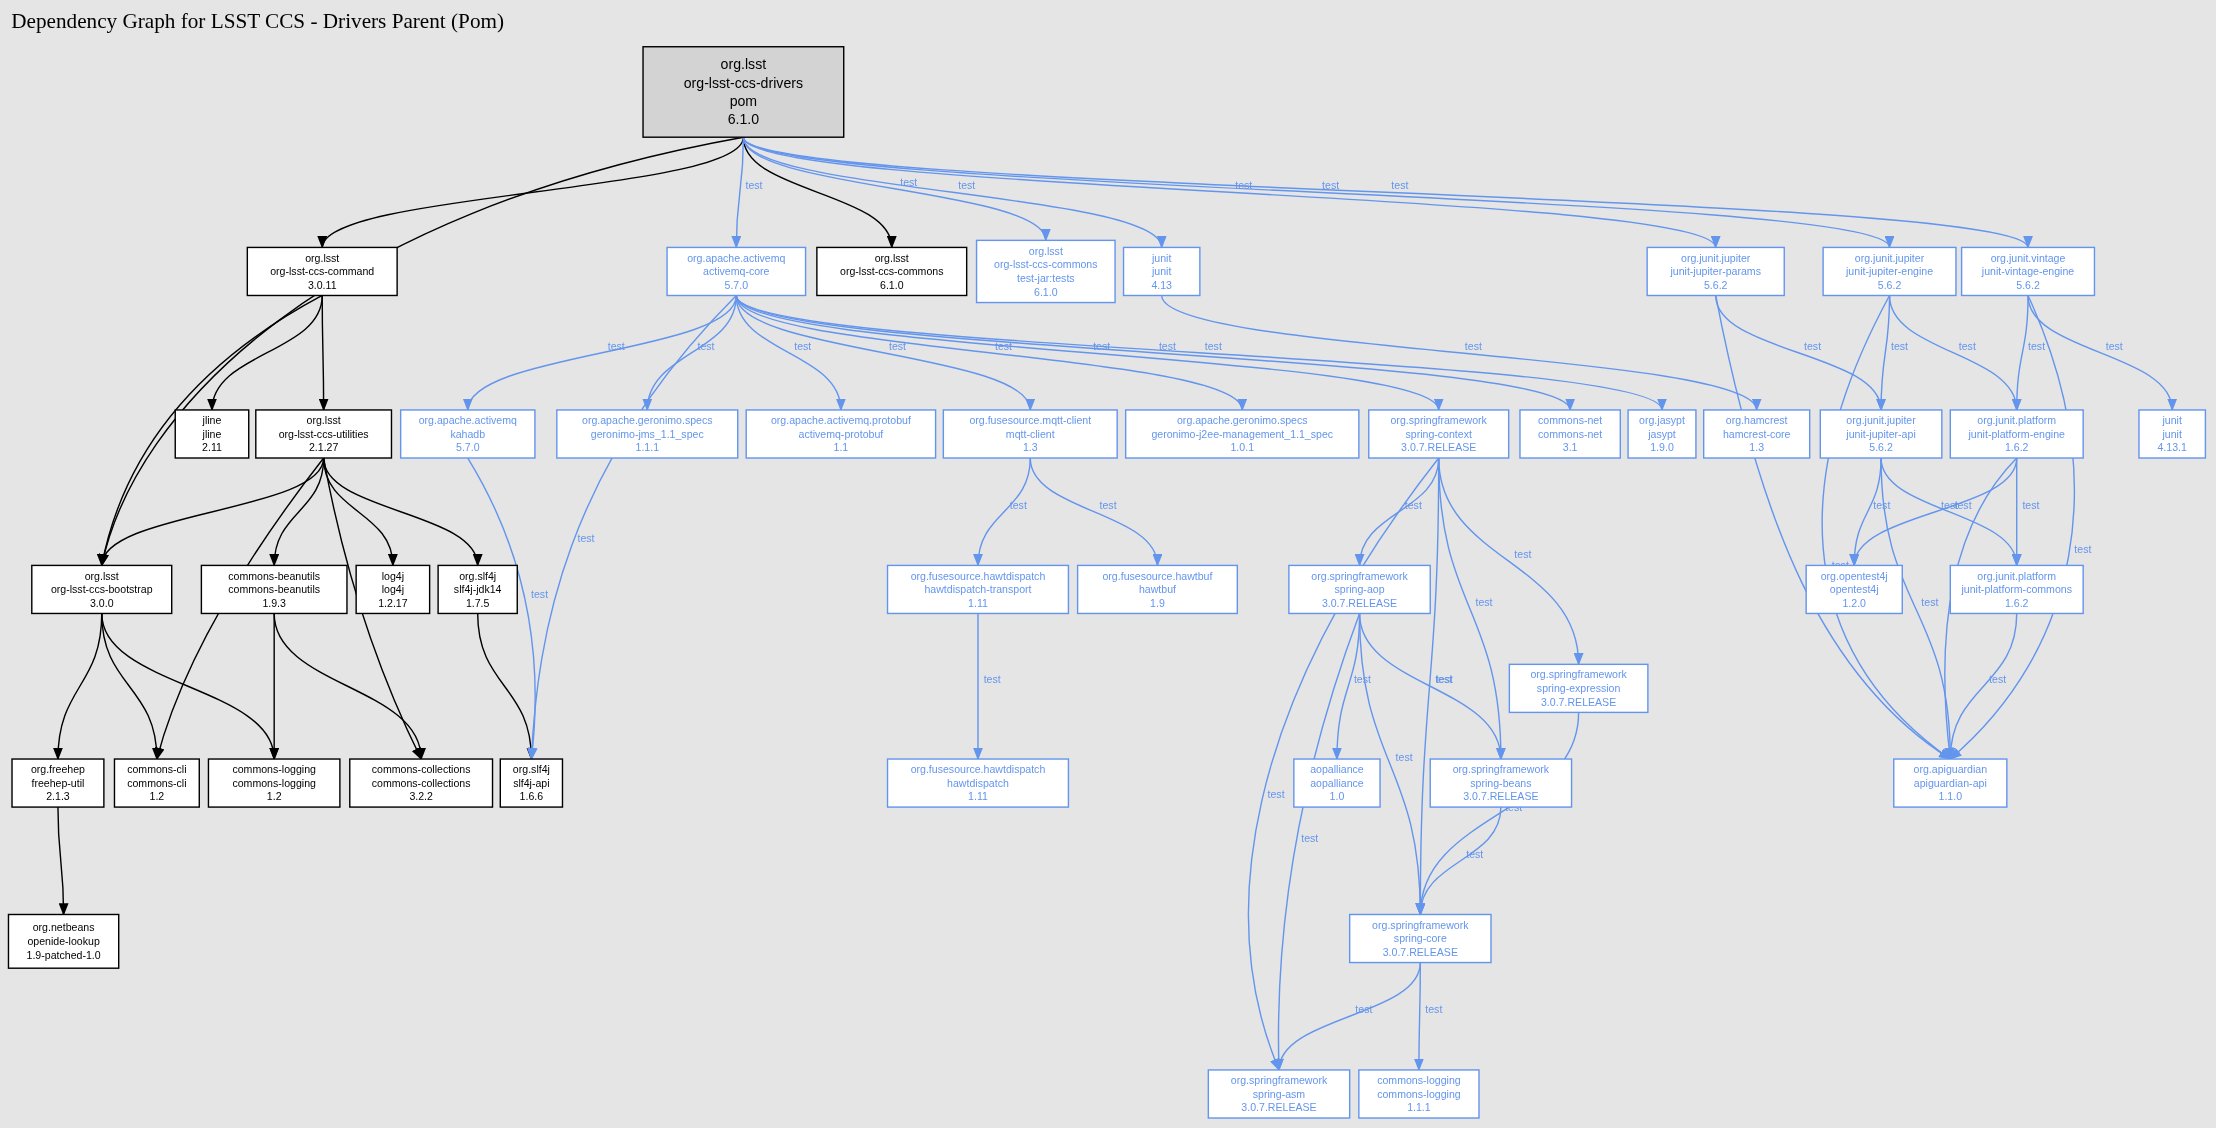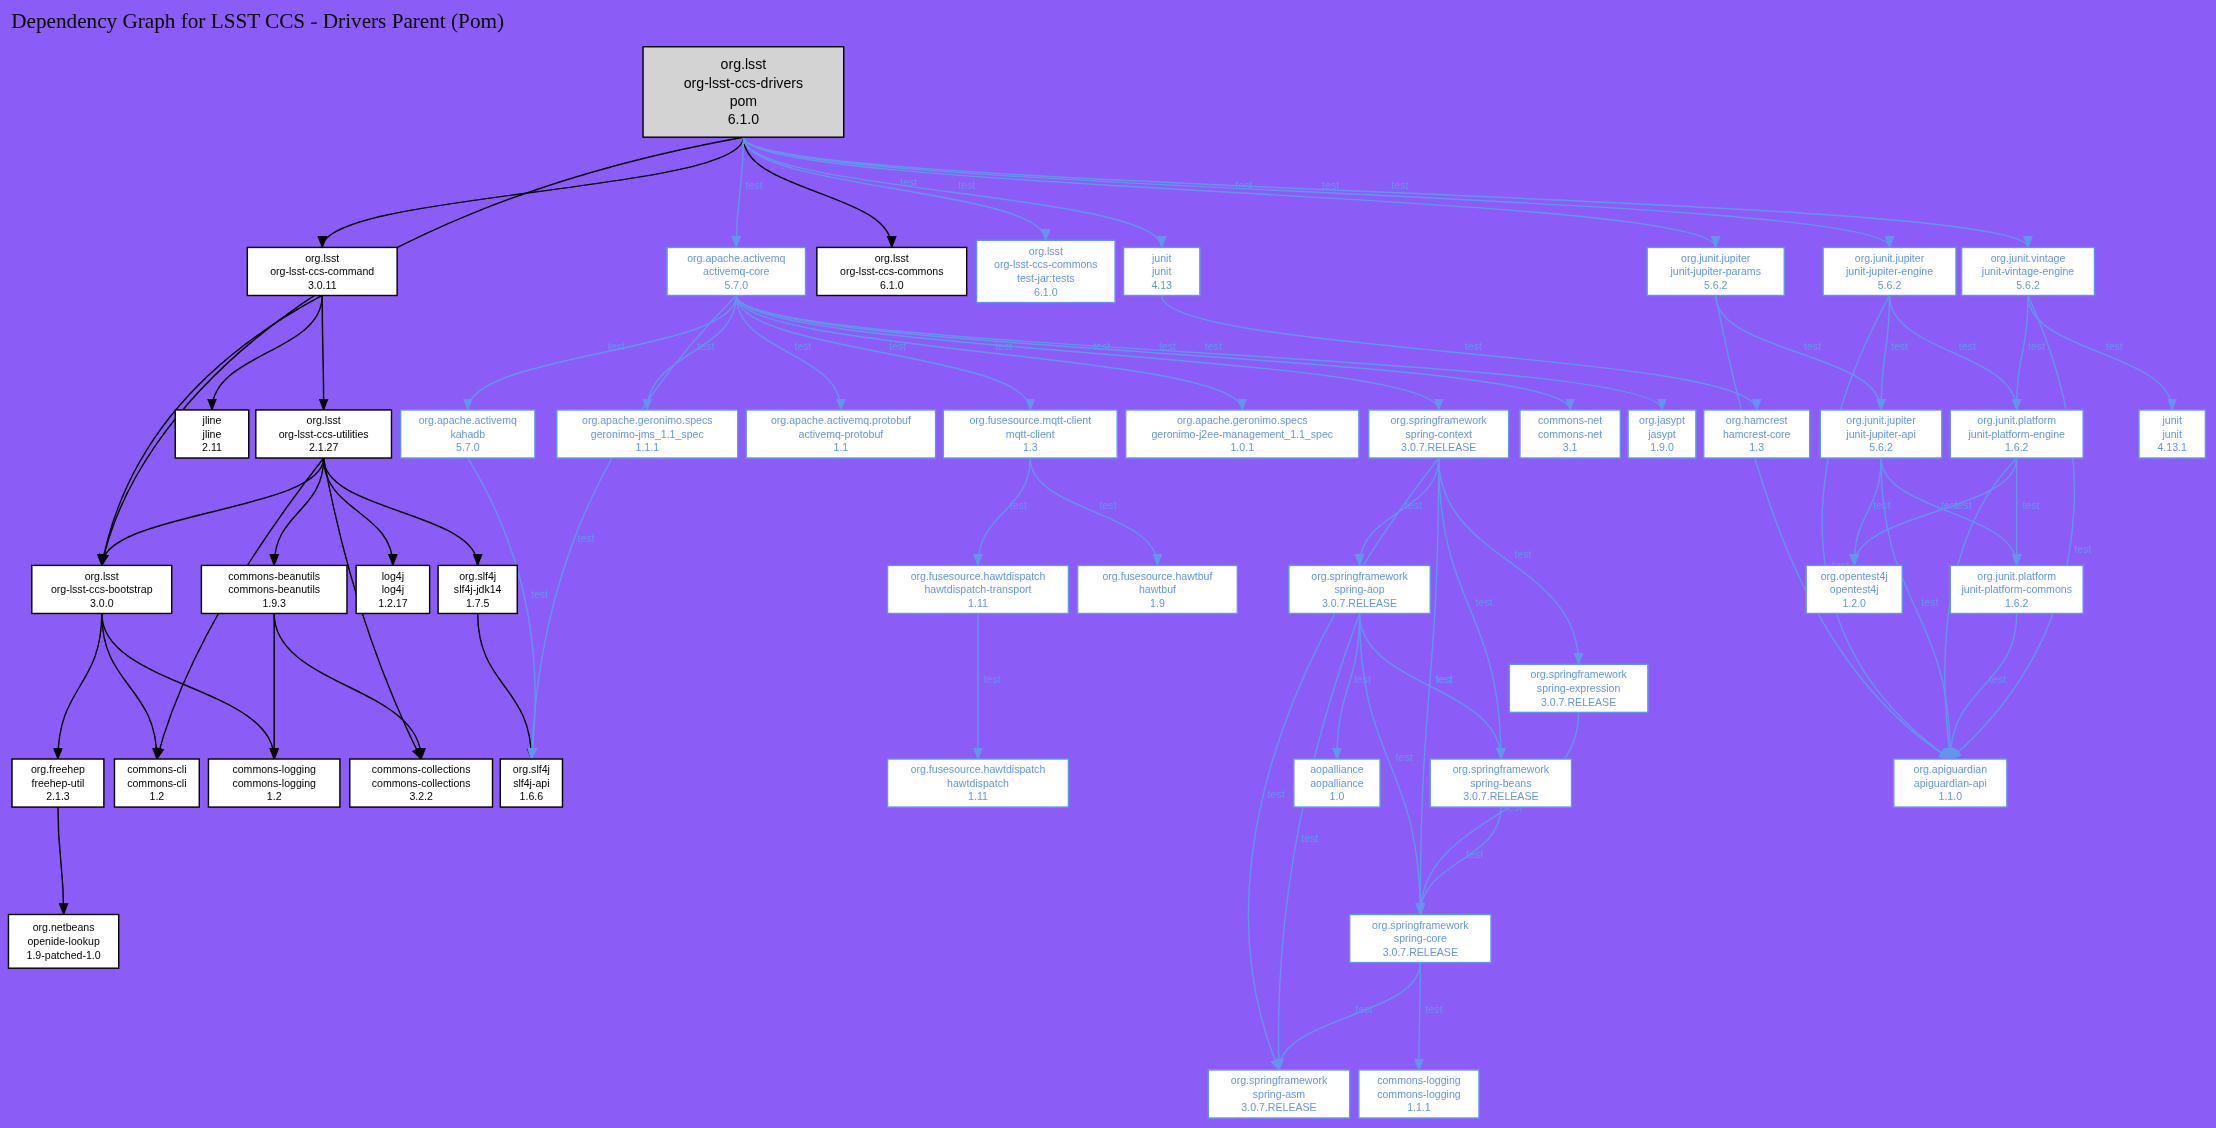--- a/index.html
+++ b/index.html
@@ -1,20 +1,20 @@
 <!DOCTYPE html>
 <html><head>
 <meta charset="utf-8">
 <style>
   html, body { margin: 0; padding: 0; background: #ffffff; }
   .page {
     position: relative;
     width: 2216px;
     height: 1128px;
-    background: #8b5cf6;
+    background: #e5e5e5;
     overflow: hidden;
     text-align: center;
   }
   svg { display: block; }
   .graph-title {
     font-family: "Liberation Serif", serif;
     font-size: 15px;
     fill: #000000;
   }
   .node-text {

